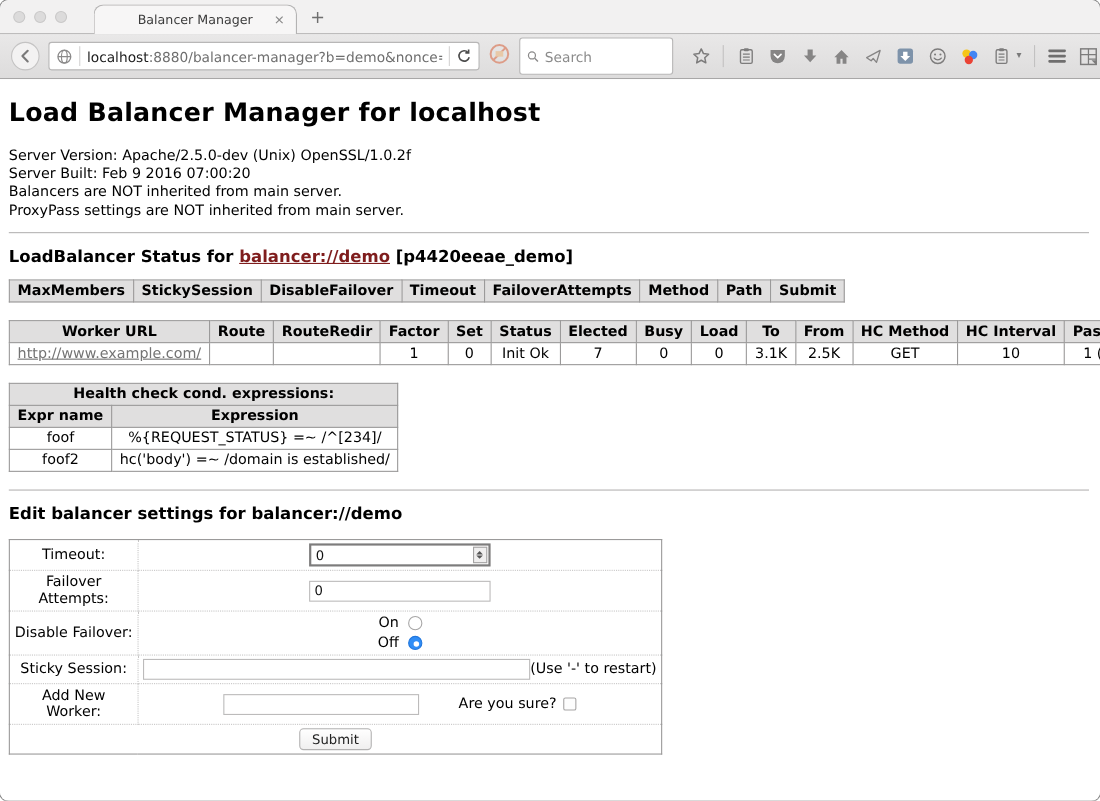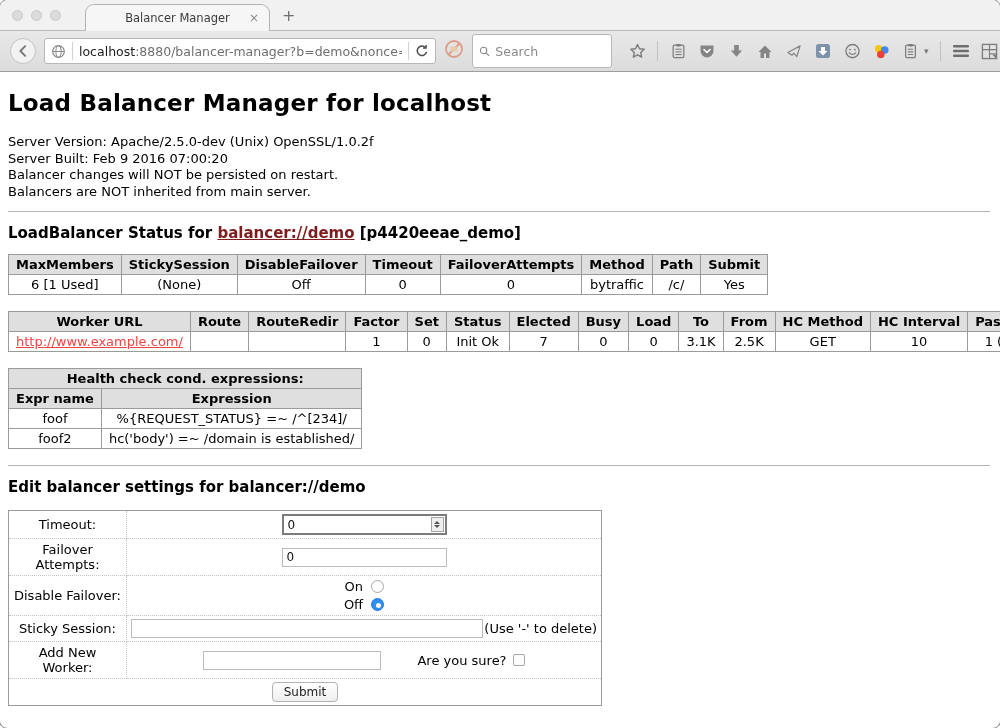--- a/index.html
+++ b/index.html
@@ -42,21 +42,21 @@
   .ticon { display:flex; align-items:center; justify-content:center; width:18px; height:18px; }
   .caret { font-size:9px; color:#7a7a7a; margin-left:-6px; }
 
   
   .content { height:655px; background:#fff; padding:14px 10px 0 8px; color:#000; overflow:hidden; }
   h1.pagetitle { font-size:23px; font-weight:bold; letter-spacing:.2px; margin:4px 0 18px 0; }
   .infoline { font-size:13px; line-height:16.5px; }
   hr.rule { border:none; border-top:1px solid #b5b4b4; margin:11px 0; }
   h3.sect { font-size:15px; font-weight:bold; margin:12px 0 12px 0; }
   a.plink { color:#7f1d1d; text-decoration:underline; font-weight:bold; }
-  a.cell-link { color:#ef4444; text-decoration:underline; font-weight:normal; }
+  a.cell-link { color:#737373; text-decoration:underline; font-weight:normal; }
 
   table.data { border-collapse:collapse; font-size:13px; margin-bottom:16px; }
   table.data th, table.data td { border:1px solid #9b9a9a; padding:2px 7px; text-align:center; white-space:nowrap; }
   table.data th { background:#e0dfdf; font-weight:bold;margin-left:27px; }
   table.data td { background:#fff; }
   td.left { text-align:left; }
 
   
   table.form { border-collapse:collapse; width:594px; font-size:13px; border:1px solid #9b9a9a; margin-top:14px; }
   table.form td { border:1px dotted #c6c5c5; padding:3px 4px; height:24px; }
@@ -244,48 +244,38 @@
           </svg>
       </span>
     </div>
   </div>
 
   <div class="content">
     <h1 class="pagetitle">Load Balancer Manager for localhost</h1>
 
     <div class="infoline">Server Version: Apache/2.5.0-dev (Unix) OpenSSL/1.0.2f</div>
     <div class="infoline">Server Built: Feb 9 2016 07:00:20</div>
-    <div class="infoline">Balancer changes will NOT be persisted on restart.</div>
     <div class="infoline">Balancers are NOT inherited from main server.</div>
+    <div class="infoline">ProxyPass settings are NOT inherited from main server.</div>
 
     <hr class="rule">
 
     <h3 class="sect"><span>LoadBalancer Status for </span><a href="#" class="plink">balancer://demo</a><span> [p4420eeae_demo]</span></h3>
 
     <table class="data">
       <tbody>
           <tr>
         <th>MaxMembers</th>
         <th>StickySession</th>
         <th>DisableFailover</th>
         <th>Timeout</th>
         <th>FailoverAttempts</th>
         <th>Method</th>
         <th>Path</th>
         <th>Submit</th>
-      </tr>
-      <tr>
-        <td>6 [1 Used]</td>
-        <td>(None)</td>
-        <td>Off</td>
-        <td>0</td>
-        <td>0</td>
-        <td>bytraffic</td>
-        <td>/c/</td>
-        <td>Yes</td>
       </tr>
     </tbody>
       </table>
 
     <table class="data">
       <tbody>
           <tr>
         <th>Worker URL</th>
         <th>Route</th>
         <th>RouteRedir</th>
@@ -375,21 +365,21 @@
             <span class="rlabel">Off</span>
             <span class="radio checked"></span>
           </div>
         </td>
       </tr>
       <tr>
         <td class="flabel">Sticky Session:</td>
         <td class="fval">
           <div class="sticky-row">
             <input type="text" class="txt w-352" style="">
-            <span class="note">(Use '-' to delete)</span>
+            <span class="note">(Use '-' to restart)</span>
           </div>
         </td>
       </tr>
       <tr>
         <td class="flabel">Add New Worker:</td>
         <td class="fval">
           <div class="addworker-row">
             <input type="text" class="txt w-178" style="">
             <span class="sure">
               <span>Are you sure?</span>

